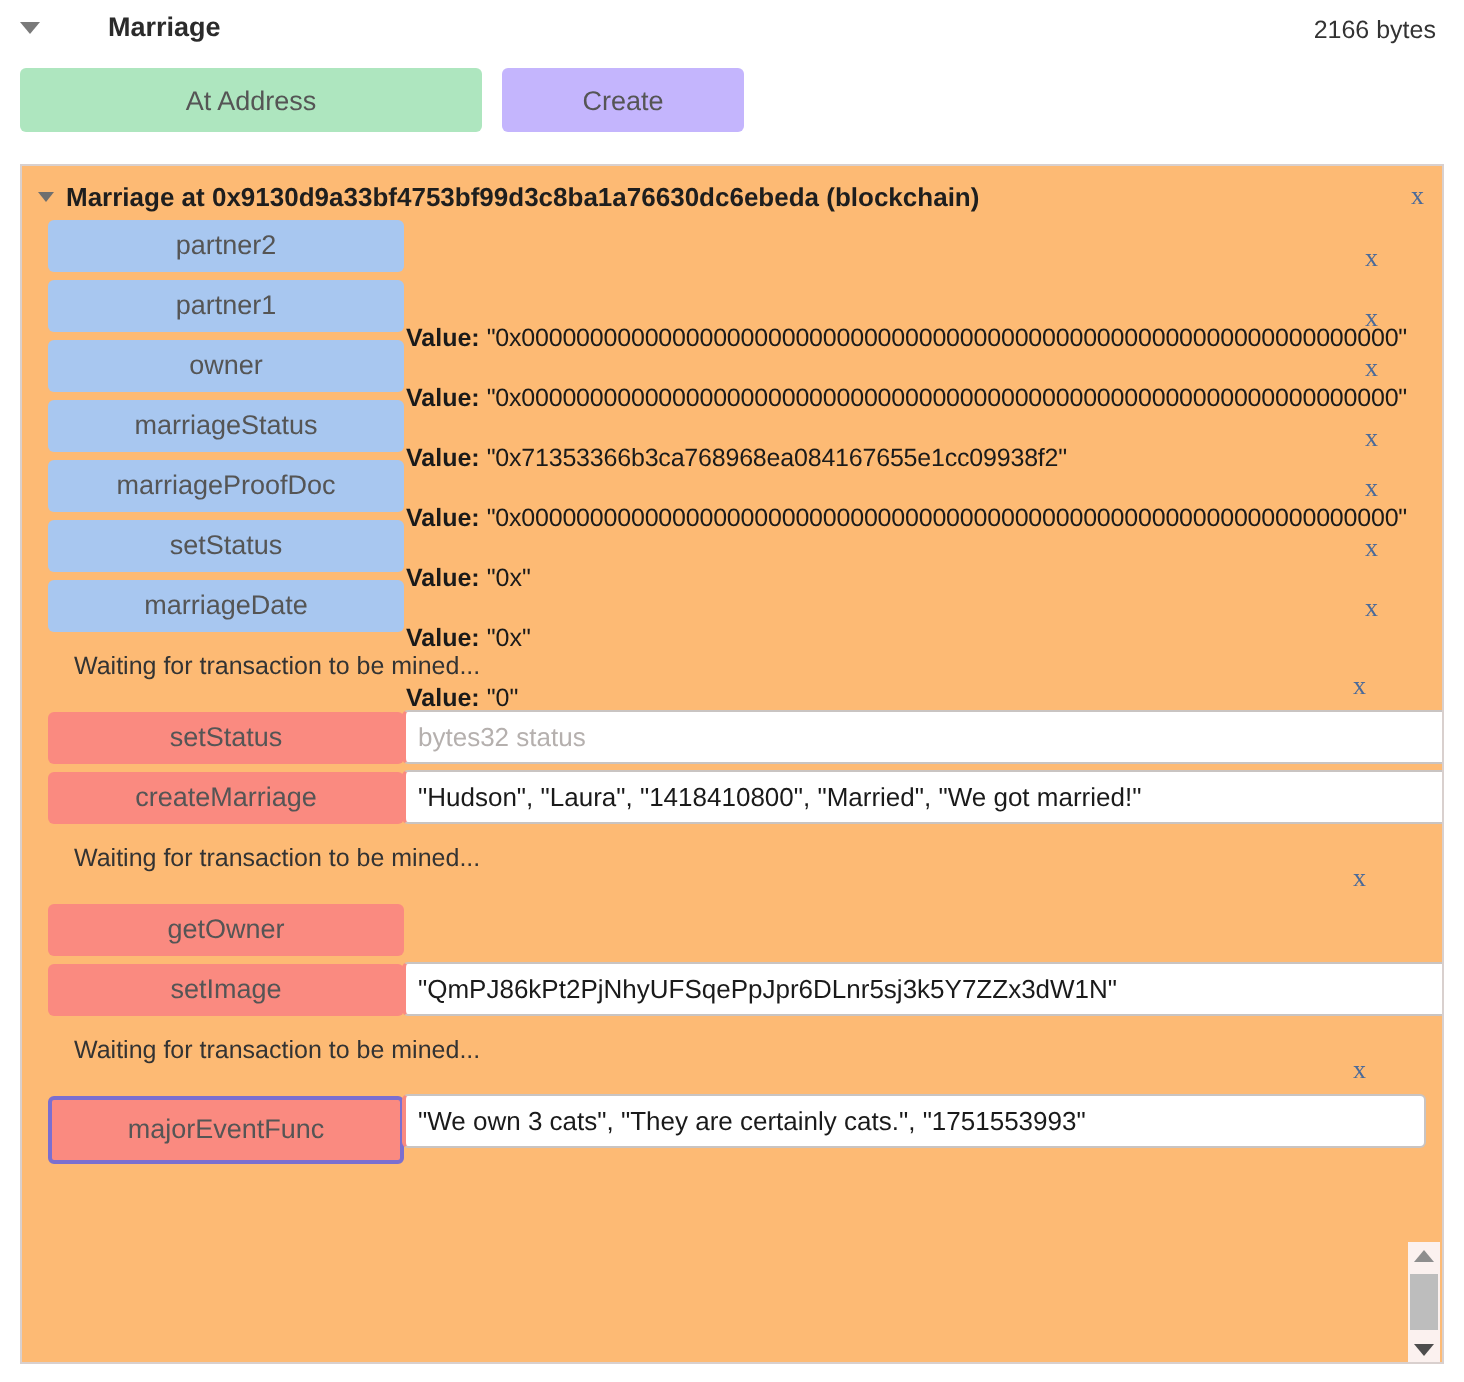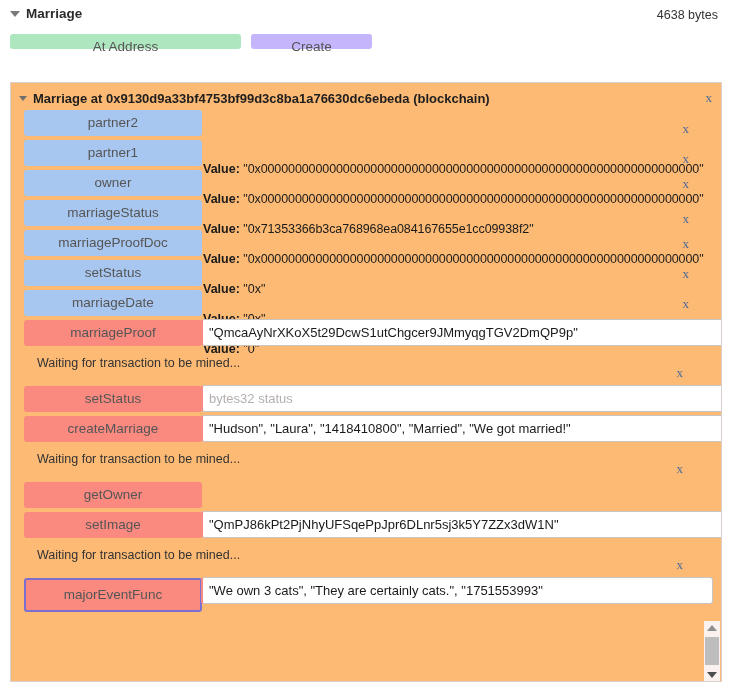--- a/index.html
+++ b/index.html
@@ -13,29 +13,29 @@
   }
   .page{position:relative;width:732px;height:691px;box-sizing:border-box;}
 
   
   .hdr{position:relative;height:30px;padding:6px 10px 0 10px;box-sizing:border-box;}
   .hdr-left{display:flex;align-items:center;gap:6px;}
   .caret{
     width:0;height:0;border-left:5px solid transparent;border-right:5px solid transparent;
     border-top:6px solid #7a7a7a;display:inline-block;
   }
-  .hdr-title{font-weight:bold;font-size:13.5px;color:#2b2b2b;}
+  .hdr-title{font-weight:bold;font-size:13.5px;color:#2b2b2b;margin-left:28px;}
   .hdr-bytes{position:absolute;right:14px;top:8px;font-size:12.5px;color:#333;}
 
   
   .topbtns{padding:4px 10px 0 10px;display:flex;gap:10px;}
   .btn{
     border:none;border-radius:3px;cursor:pointer;
     font-family:"Liberation Sans", sans-serif;font-size:13.5px;color:#555;
-    height:15px;line-height:25px;text-align:center;padding:0;
+    height:32px;line-height:25px;text-align:center;padding:0;
   }
   .btn-at{background:#aee6bf;width:231px;}
   .btn-create{background:#c4b5fd;width:121px;}
 
   
   .panel{
     position:absolute;left:10px;top:82px;width:712px;height:600px;
     background:#fdba74;border:1px solid #d9d0ce;box-sizing:border-box;
     overflow:hidden;
   }
@@ -99,21 +99,21 @@
 </head>
 <body>
 
 <div class="page">
 
   <div class="hdr">
     <div class="hdr-left">
       <span class="caret"></span>
       <span class="hdr-title">Marriage</span>
     </div>
-    <span class="hdr-bytes">4638 bytes</span>
+    <span class="hdr-bytes">2166 bytes</span>
   </div>
 
   <div class="topbtns">
     <button class="btn btn-at">At Address</button>
     <button class="btn btn-create">Create</button>
   </div>
 
   <div class="panel">
 
     <div class="panel-hdr">
@@ -180,24 +180,20 @@
 
       <div class="row">
         <button class="lbl blue">marriageDate</button>
         <div class="val">
           <b>Value:</b>
           <span>"0"</span>
         </div>
         <span class="x-btn row-x">x</span>
       </div>
 
-      <div class="row">
-        <button class="lbl red">marriageProof</button>
-        <input class="inp" type="text" value="&quot;QmcaAyNrXKoX5t29DcwS1utChgcer9JMmyqgTGV2DmQP9p&quot;" style="">
-      </div>
 
       <div class="waiting">
         <span class="waiting-txt">Waiting for transaction to be mined...</span>
         <span class="x-btn waiting-x">x</span>
       </div>
 
       <div class="row">
         <button class="lbl red">setStatus</button>
         <input class="inp" type="text" placeholder="bytes32 status" style="">
       </div>

